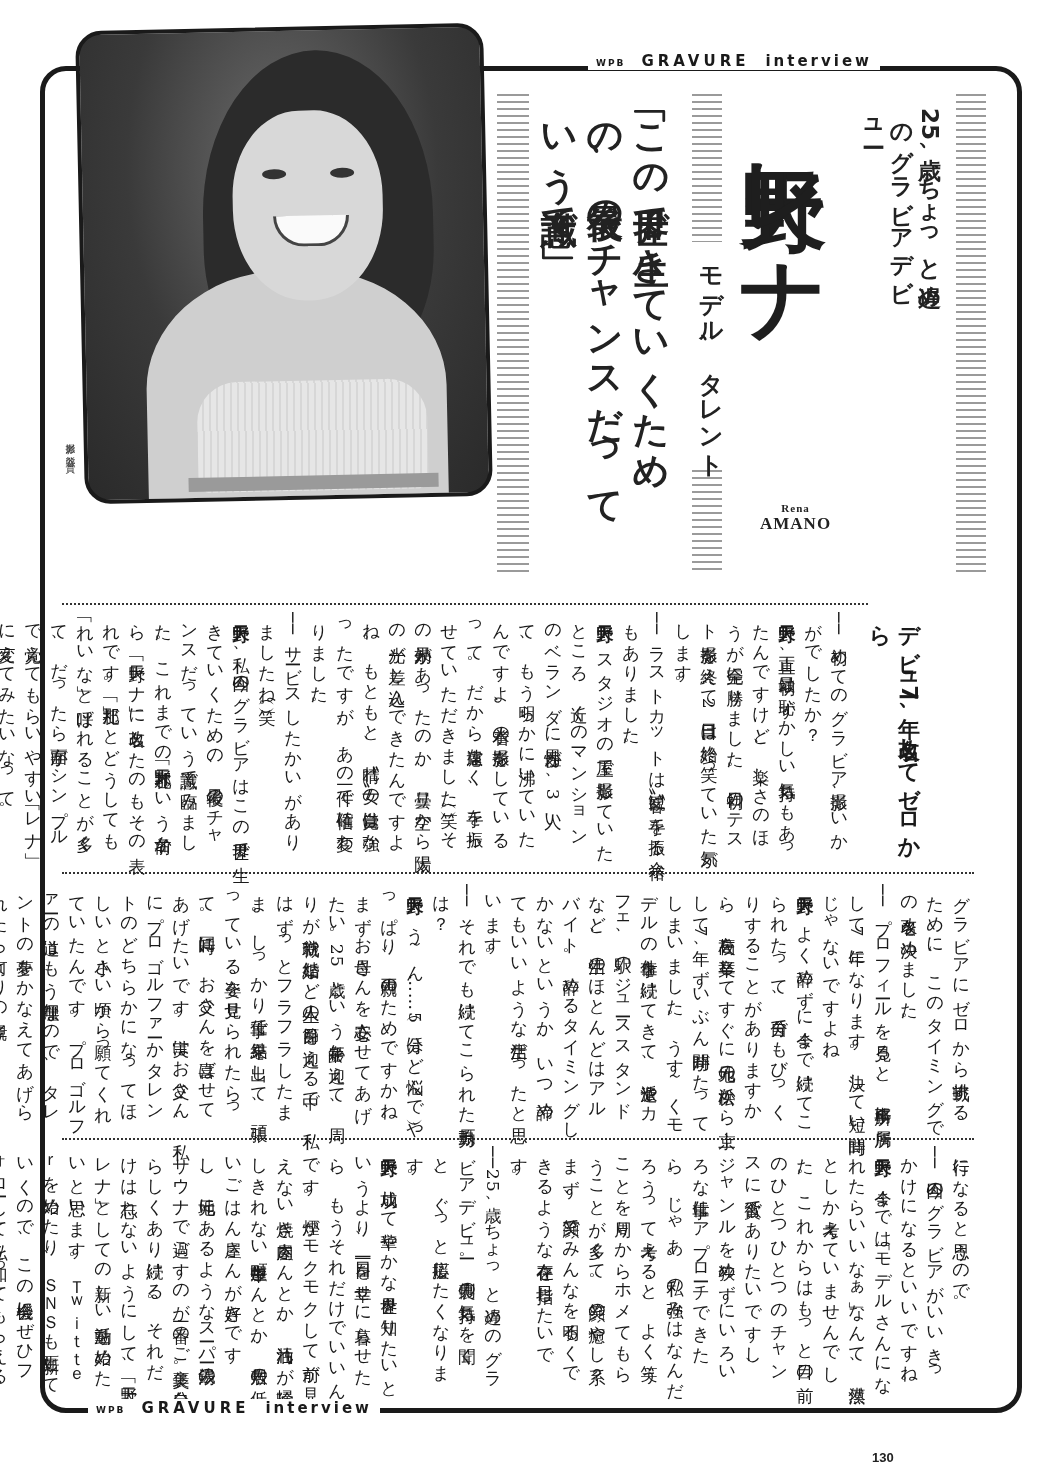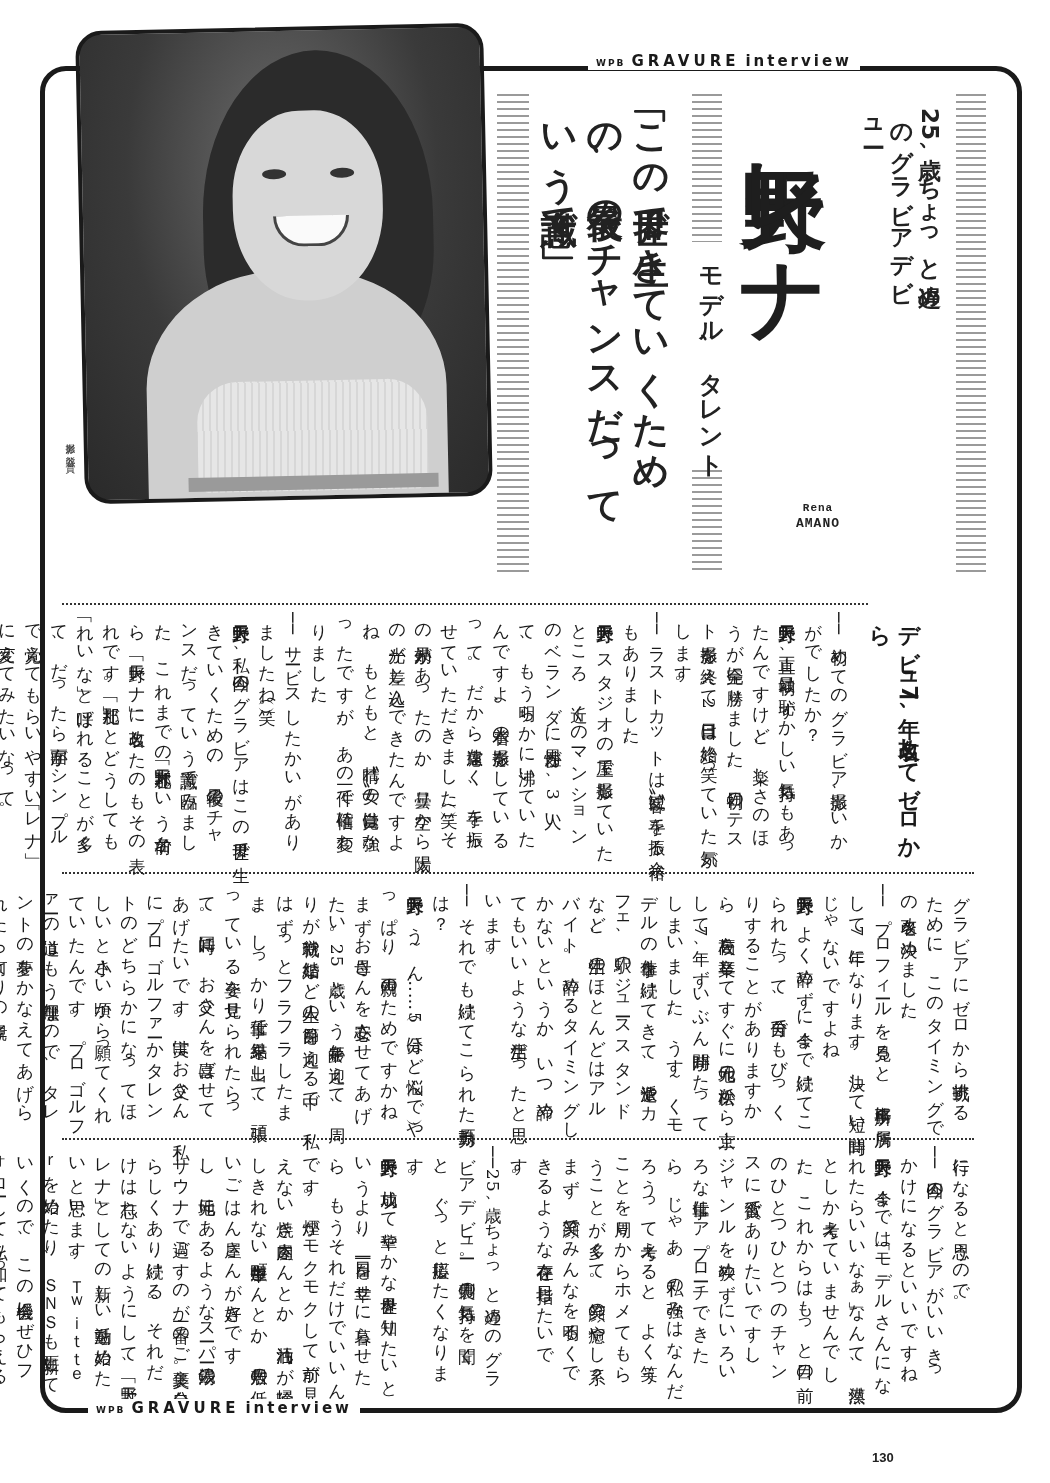--- a/index.html
+++ b/index.html
@@ -4,21 +4,21 @@
 <style>
   html, body { margin: 0; padding: 0; background: #ffffff; }
   body { width: 1050px; height: 1483px; position: relative; overflow: hidden;
          font-family: "DejaVu Serif", serif; color: #1a1a1a; }
 
   
   .frame { position: absolute; left: 40px; top: 66px; width: 982px; height: 1347px;
            border: 5px solid #1a1a1a; border-radius: 26px; box-sizing: border-box; }
   .frame-label { position: absolute; background: #fff; padding: 0 8px;
                  font-family: "DejaVu Sans", sans-serif; color: #1a1a1a; white-space: nowrap;
-                 display: flex; align-items: baseline; gap: 6px; }
+                 display: flex; align-items: baseline; gap: 16px; }
   .frame-label.top { left: 588px; top: 52px; }
   .frame-label.bottom { left: 88px; top: 1399px; }
   .fl-wpb { font-size: 9px; letter-spacing: 2px; font-weight: bold; }
   .fl-grav { font-size: 15px; font-weight: bold; letter-spacing: 4px; }
   .fl-int { font-size: 15px; letter-spacing: 3px; font-weight: bold; }
 
   
   .photo { position: absolute; left: 80px; top: 27px; width: 408px; height: 473px;
            border: 4px solid #1a1a1a; border-radius: 26px; overflow: hidden;
            transform: rotate(-1.2deg); box-sizing: border-box;
@@ -46,24 +46,24 @@
   .stripe-b { left: 692px; top: 94px; width: 30px; height: 148px; }
   .stripe-b2 { left: 692px; top: 470px; width: 30px; height: 104px; }
   .stripe-c { left: 956px; top: 94px; width: 30px; height: 480px; }
 
   
   .vt { position: absolute; writing-mode: vertical-rl; font-family: "DejaVu Sans", sans-serif; font-weight: bold; }
   .hl-quote { left: 536px; top: 100px; font-size: 36px; line-height: 46px; letter-spacing: 0px; color: #222; height: 430px; }
   .hl-role { left: 695px; top: 250px; font-size: 24px; color: #222; }
   .hl-name { left: 740px; top: 104px; font-size: 86px; line-height: 90px; color: #1e1e1e; }
   .hl-sub { left: 860px; top: 108px; font-size: 23px; line-height: 28px; color: #222; height: 200px; }
-  .roman { position: absolute; left: 796px; top: 500px; text-align: center; font-family: Liberation Mono, monospace;
+  .roman { position: absolute; left: 760px; top: 500px; text-align: center; font-family: Liberation Serif, serif;
            font-weight: bold; color: #222; line-height: 16px; }
   .roman .r1 { font-size: 11px; letter-spacing: 1px; }
-  .roman .r2 { font-size: 13px; letter-spacing: 1px; }
+  .roman .r2 { font-size: 17px; letter-spacing: 1px; }
 
   
   .dots { position: absolute; left: 62px; width: 800px; height: 0; border-top: 2px dotted #333; }
 
   
   .tier { position: absolute; writing-mode: vertical-rl; font-size: 17.3px; line-height: 26px;
           letter-spacing: 1px; color: #1a1a1a; }
   .tier p { margin: 0; text-indent: 0; }
   .tier .q { }
   .tier .speaker { font-family: "DejaVu Sans", sans-serif; font-weight: bold; margin-bottom: 0.6em; }

